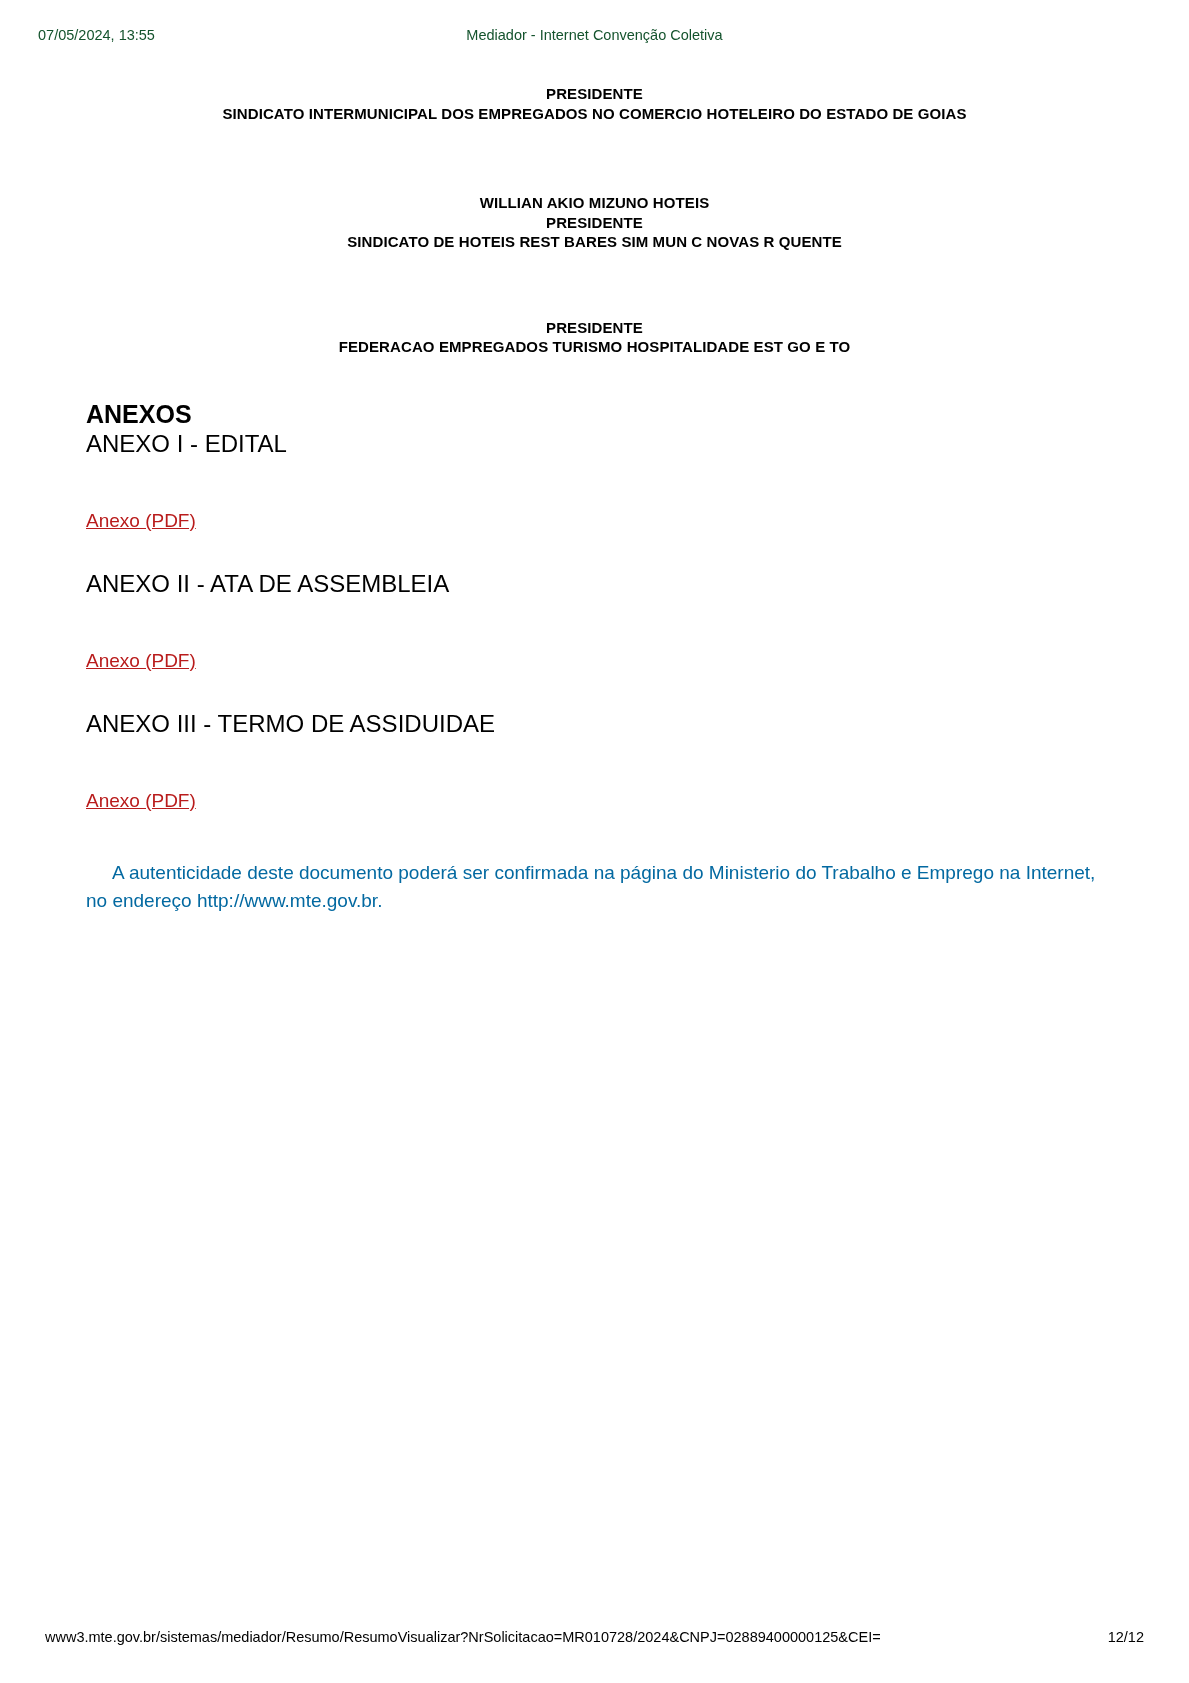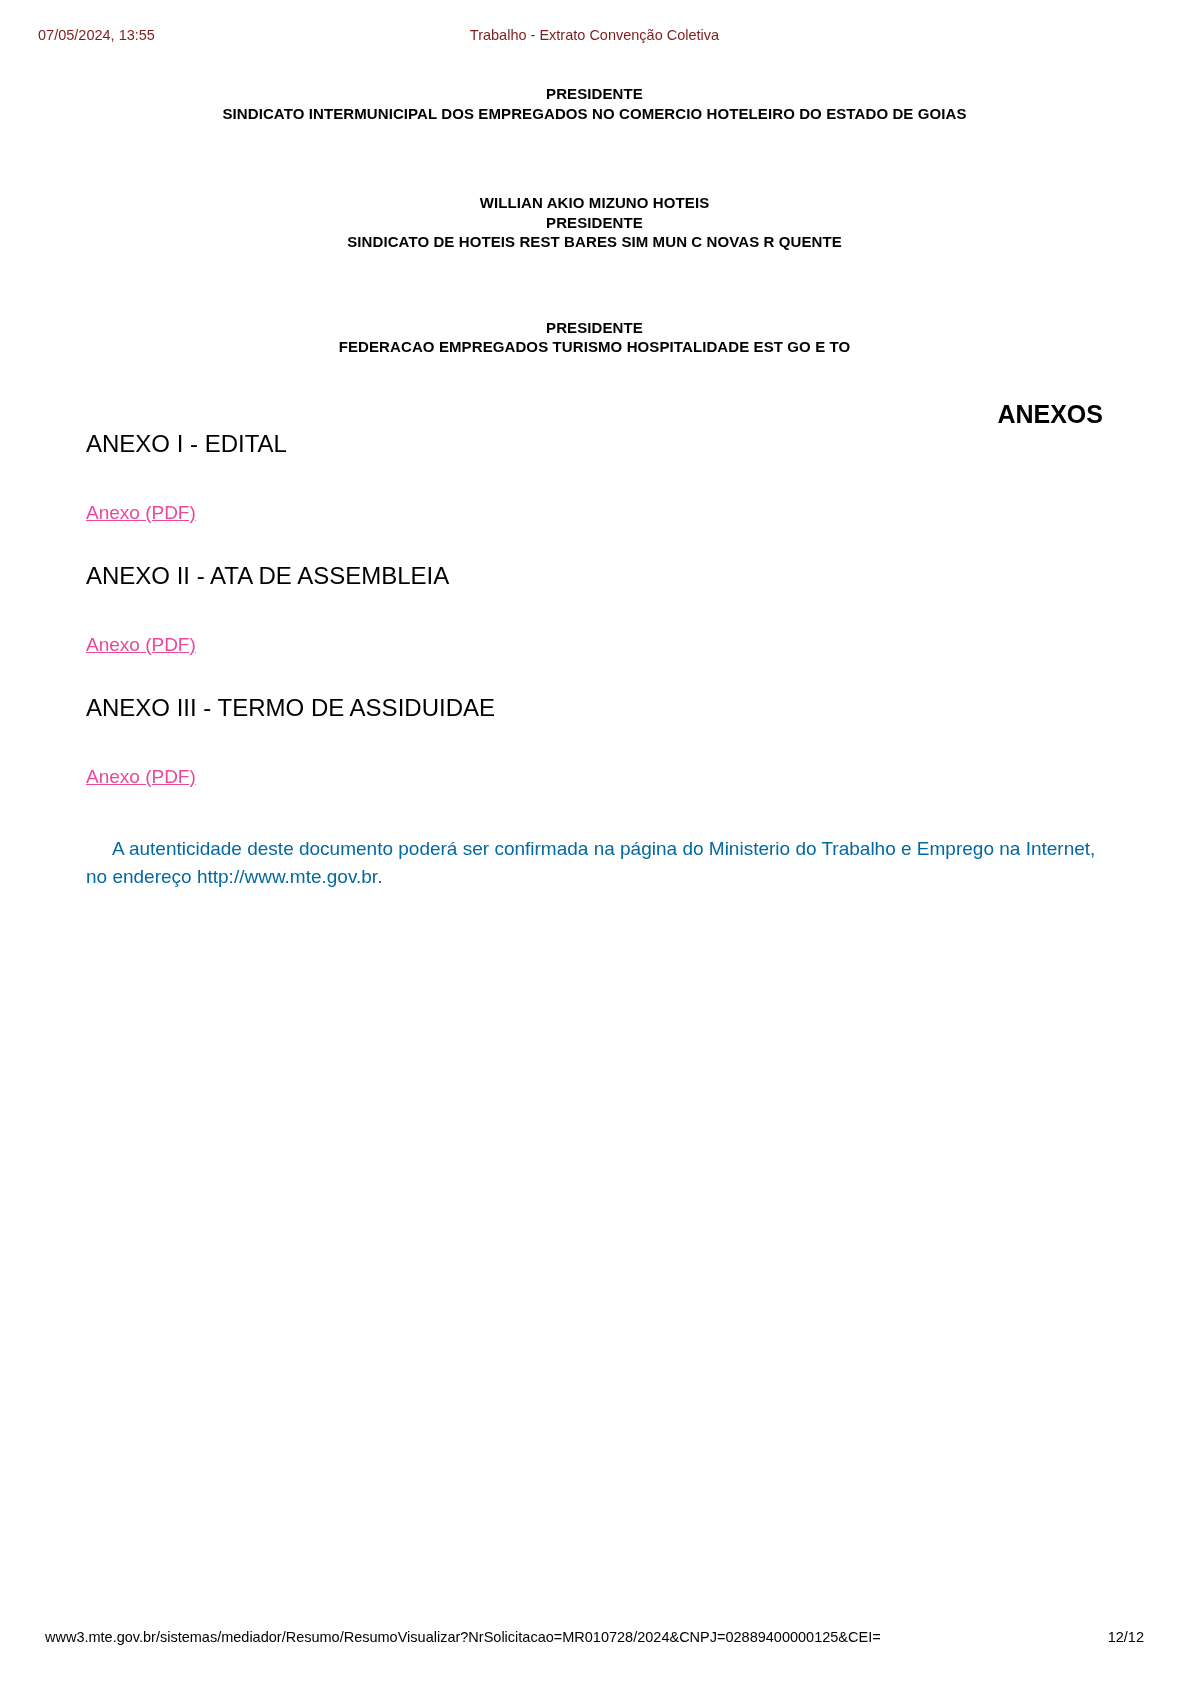--- a/index.html
+++ b/index.html
@@ -21,21 +21,21 @@
   }
   
   .page-header {
     position: absolute;
     top: 26px;
     left: 0;
     width: 1189px;
     height: 18px;
     font-size: 14.5px;
     line-height: 18px;
-    color: #7f1d1d;
+    color: #14532d;
   }
   .page-header .hdr-date {
     position: absolute;
     left: 38px;
     top: 0;
     white-space: nowrap;
   }
   .page-header .hdr-title {
     position: absolute;
     left: 0;
@@ -58,38 +58,38 @@
     line-height: 19.5px;
     letter-spacing: 0.1px;
   }
   .sig-block .line {
     display: block;
     white-space: nowrap;
   }
   .spacer-lg { height: 70px; }
   .spacer-md { height: 66px; }
   .anexos-title {
-    text-align: right;
+    text-align: left;
     font-weight: bold;
     font-size: 25px;
     line-height: 30px;
     margin-top: 42px;
   }
   .anexo-heading {
     text-align: left;
     font-weight: normal;
     font-size: 24px;
     line-height: 30px;
   }
   .anexo-link {
     display: inline-block;
-    margin-top: 4px;
+    margin-top: 12px;
     font-size: 19px;
     line-height: 24px;
-    color: #ec4899;
+    color: #b91c1c;
     text-decoration: underline;
     cursor: pointer;
   }
   .link-row { margin-top: 38px; }
   .gap-after-link { height: 36px; }
   .auth-text {
     margin-top: 46px;
     font-size: 19px;
     line-height: 28px;
     text-indent: 26px;
@@ -118,21 +118,21 @@
     white-space: nowrap;
   }
 </style>
 </head>
 <body>
 
 <div class="page">
 
   <div class="page-header">
     <span class="hdr-date">07/05/2024, 13:55</span>
-    <span class="hdr-title">Trabalho - Extrato Convenção Coletiva</span>
+    <span class="hdr-title">Mediador - Internet Convenção Coletiva</span>
   </div>
 
   <div class="content">
 
     <div class="sig-block">
       <span class="line">PRESIDENTE</span>
       <span class="line">SINDICATO INTERMUNICIPAL DOS EMPREGADOS NO COMERCIO HOTELEIRO DO ESTADO DE GOIAS</span>
     </div>
 
     <div class="spacer-lg"></div>

